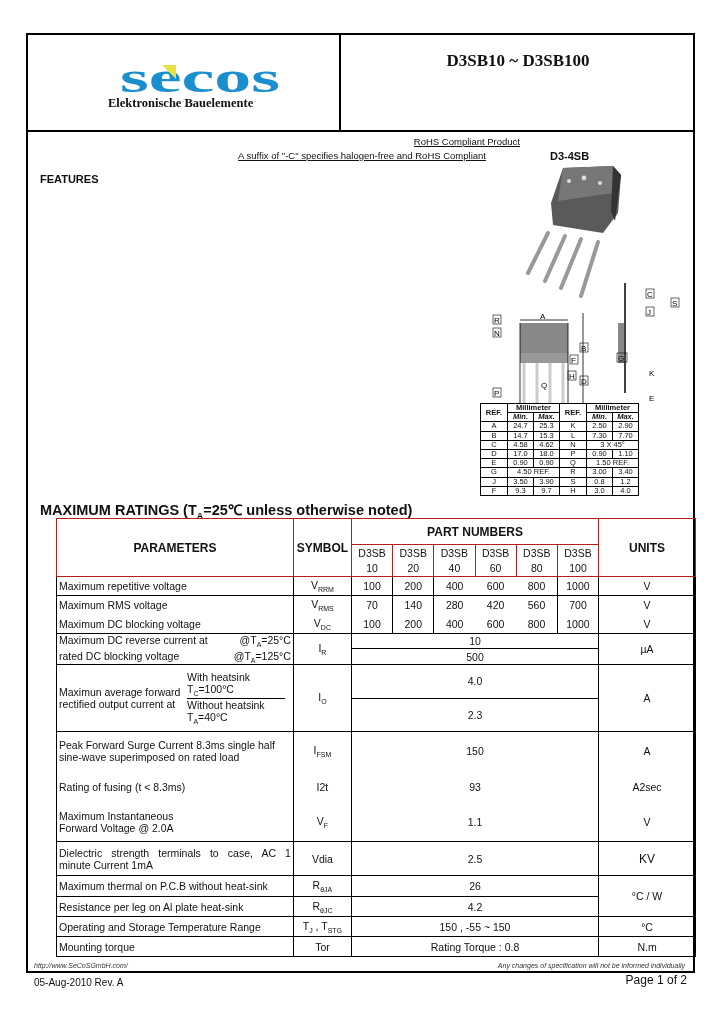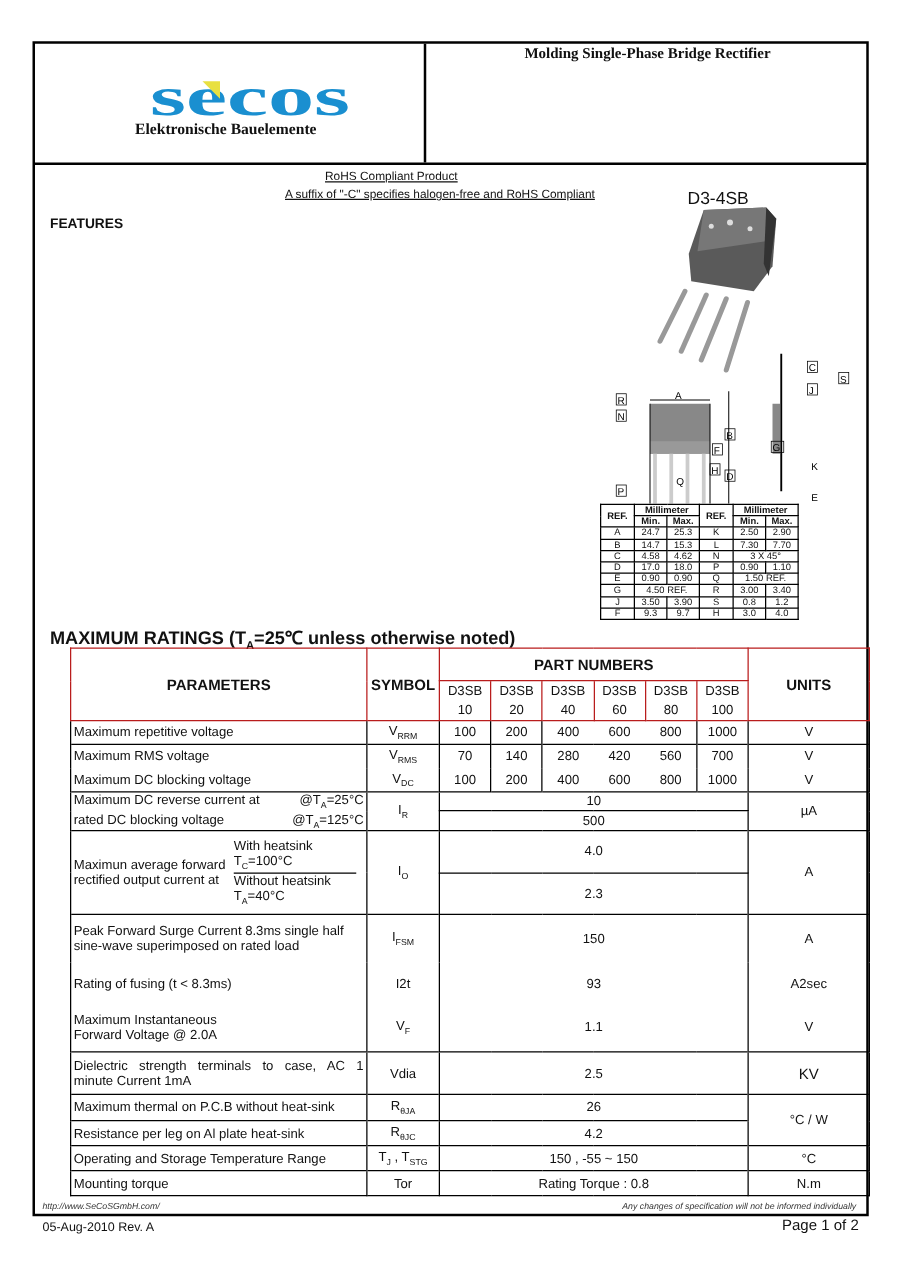--- a/index.html
+++ b/index.html
@@ -8,37 +8,37 @@
 
   .frame { position: absolute; left: 26px; top: 33px; width: 669px; height: 940px; border: 2px solid #000; }
   .header-split { position: absolute; left: 0; top: 0; width: 100%; height: 97px; border-bottom: 2px solid #000; }
   .header-left { position: absolute; left: 0; top: 0; width: 313px; height: 95px; border-right: 2px solid #000; }
   .logo { position: absolute; left: 92px; top: 24px; width: 160px; height: 36px; }
   .logo-sub { position: absolute; left: 80px; top: 61px; font-family: "Liberation Serif", serif; font-weight: bold; font-size: 12.5px; }
   .header-right { position: absolute; left: 315px; top: 0; width: 350px; height: 95px; text-align: center; font-family: "Liberation Serif", serif; font-weight: bold; }
   .title { font-size: 17px; margin-top: 16px; line-height: 20px; }
   .subtitle { font-size: 12px; line-height: 15px; }
 
-  .rohs { position: absolute; top: 99px; left: 232px; width: 260px; font-size: 9.5px; text-align: left; text-decoration: underline; line-height: 15px; }
+  .rohs { position: absolute; top: 99px; left: 232px; width: 260px; font-size: 9.5px; text-align: right; text-decoration: underline; line-height: 15px; }
   .rohs.l2 { top: 113px; left: 200px; width: 258px; }
 
   .features-title { position: absolute; left: 12px; top: 138px; font-size: 11px; font-weight: bold; }
   .features { position: absolute; left: 22px; top: 156px; font-size: 12px; line-height: 14.6px; list-style: none; }
   .features li { position: relative; padding-left: 12px; }
   .features li::before { content: ""; position: absolute; left: 1px; top: 6px; width: 4px; height: 4px; background: #000; border-radius: 50%; }
   .features li.cont::before { display: none; }
 
-  .pkg-label { position: absolute; left: 522px; top: 115px; font-size: 14px; font-weight: normal; }
+  .pkg-label { position: absolute; left: 522px; top: 115px; font-size: 11px; font-weight: bold; }
   .pkg-drawing { position: absolute; left: 455px; top: 128px; width: 210px; height: 240px; }
 
   .dim-table { position: absolute; left: 452px; top: 368px; border-collapse: collapse; font-size: 7.5px; padding-left: 28px; }
   .dim-table td, .dim-table th { border: 1px solid #000; text-align: center; height: 9.2px; line-height: 8px; padding: 0 2px; font-weight: normal; }
   .dim-table th { font-weight: bold; }
   .dim-table .ref { width: 27px; }
-  .dim-table .v { width: 26px; }
+  .dim-table .v { width: 26px; font-style: italic; }
 
   .mr-title { position: absolute; left: 12px; top: 464px; font-size: 14.5px; font-weight: bold; }
   .mr-title sub { font-size: 9px; }
 
   .ratings { position: absolute; left: 28px; top: 483px; width: 640px; border-collapse: collapse; font-size: 10.5px; }
   .ratings td, .ratings th { border-left: 1px solid #000; border-right: 1px solid #000; padding: 0 2px; vertical-align: middle; }
   .ratings th { font-weight: bold; font-size: 12px; border: 1px solid #b91c1c; }
   .ratings .pn { font-weight: normal; font-size: 10.5px; line-height: 15px; }
   .ratings .b-top td { border-top: 1px solid #000; }
   .ratings .c { text-align: center; }
@@ -60,21 +60,21 @@
     <div class="header-left">
       <svg class="logo" viewBox="0 0 160 36">
         <g fill="#1a8fd0" font-family="Liberation Serif, serif" font-weight="bold" font-size="44">
           <text x="0" y="33" textLength="160" lengthAdjust="spacingAndGlyphs">secos</text>
         </g>
         <path d="M42 6 L56 6 L56 20 Z" fill="#e8e040"></path>
       </svg>
       <div class="logo-sub">Elektronische Bauelemente</div>
     </div>
     <div class="header-right">
-      <div class="subtitle">Molding Single-Phase Bridge Rectifier</div>
+      <div class="title">D3SB10 ~ D3SB100</div>
     </div>
   </div>
 
   <div class="rohs">RoHS Compliant Product</div>
   <div class="rohs l2">A suffix of "-C" specifies halogen-free and RoHS Compliant</div>
 
   <div class="features-title">FEATURES</div>
 
   <div class="pkg-label">D3-4SB</div>
   <svg class="pkg-drawing" viewBox="0 0 210 240">

